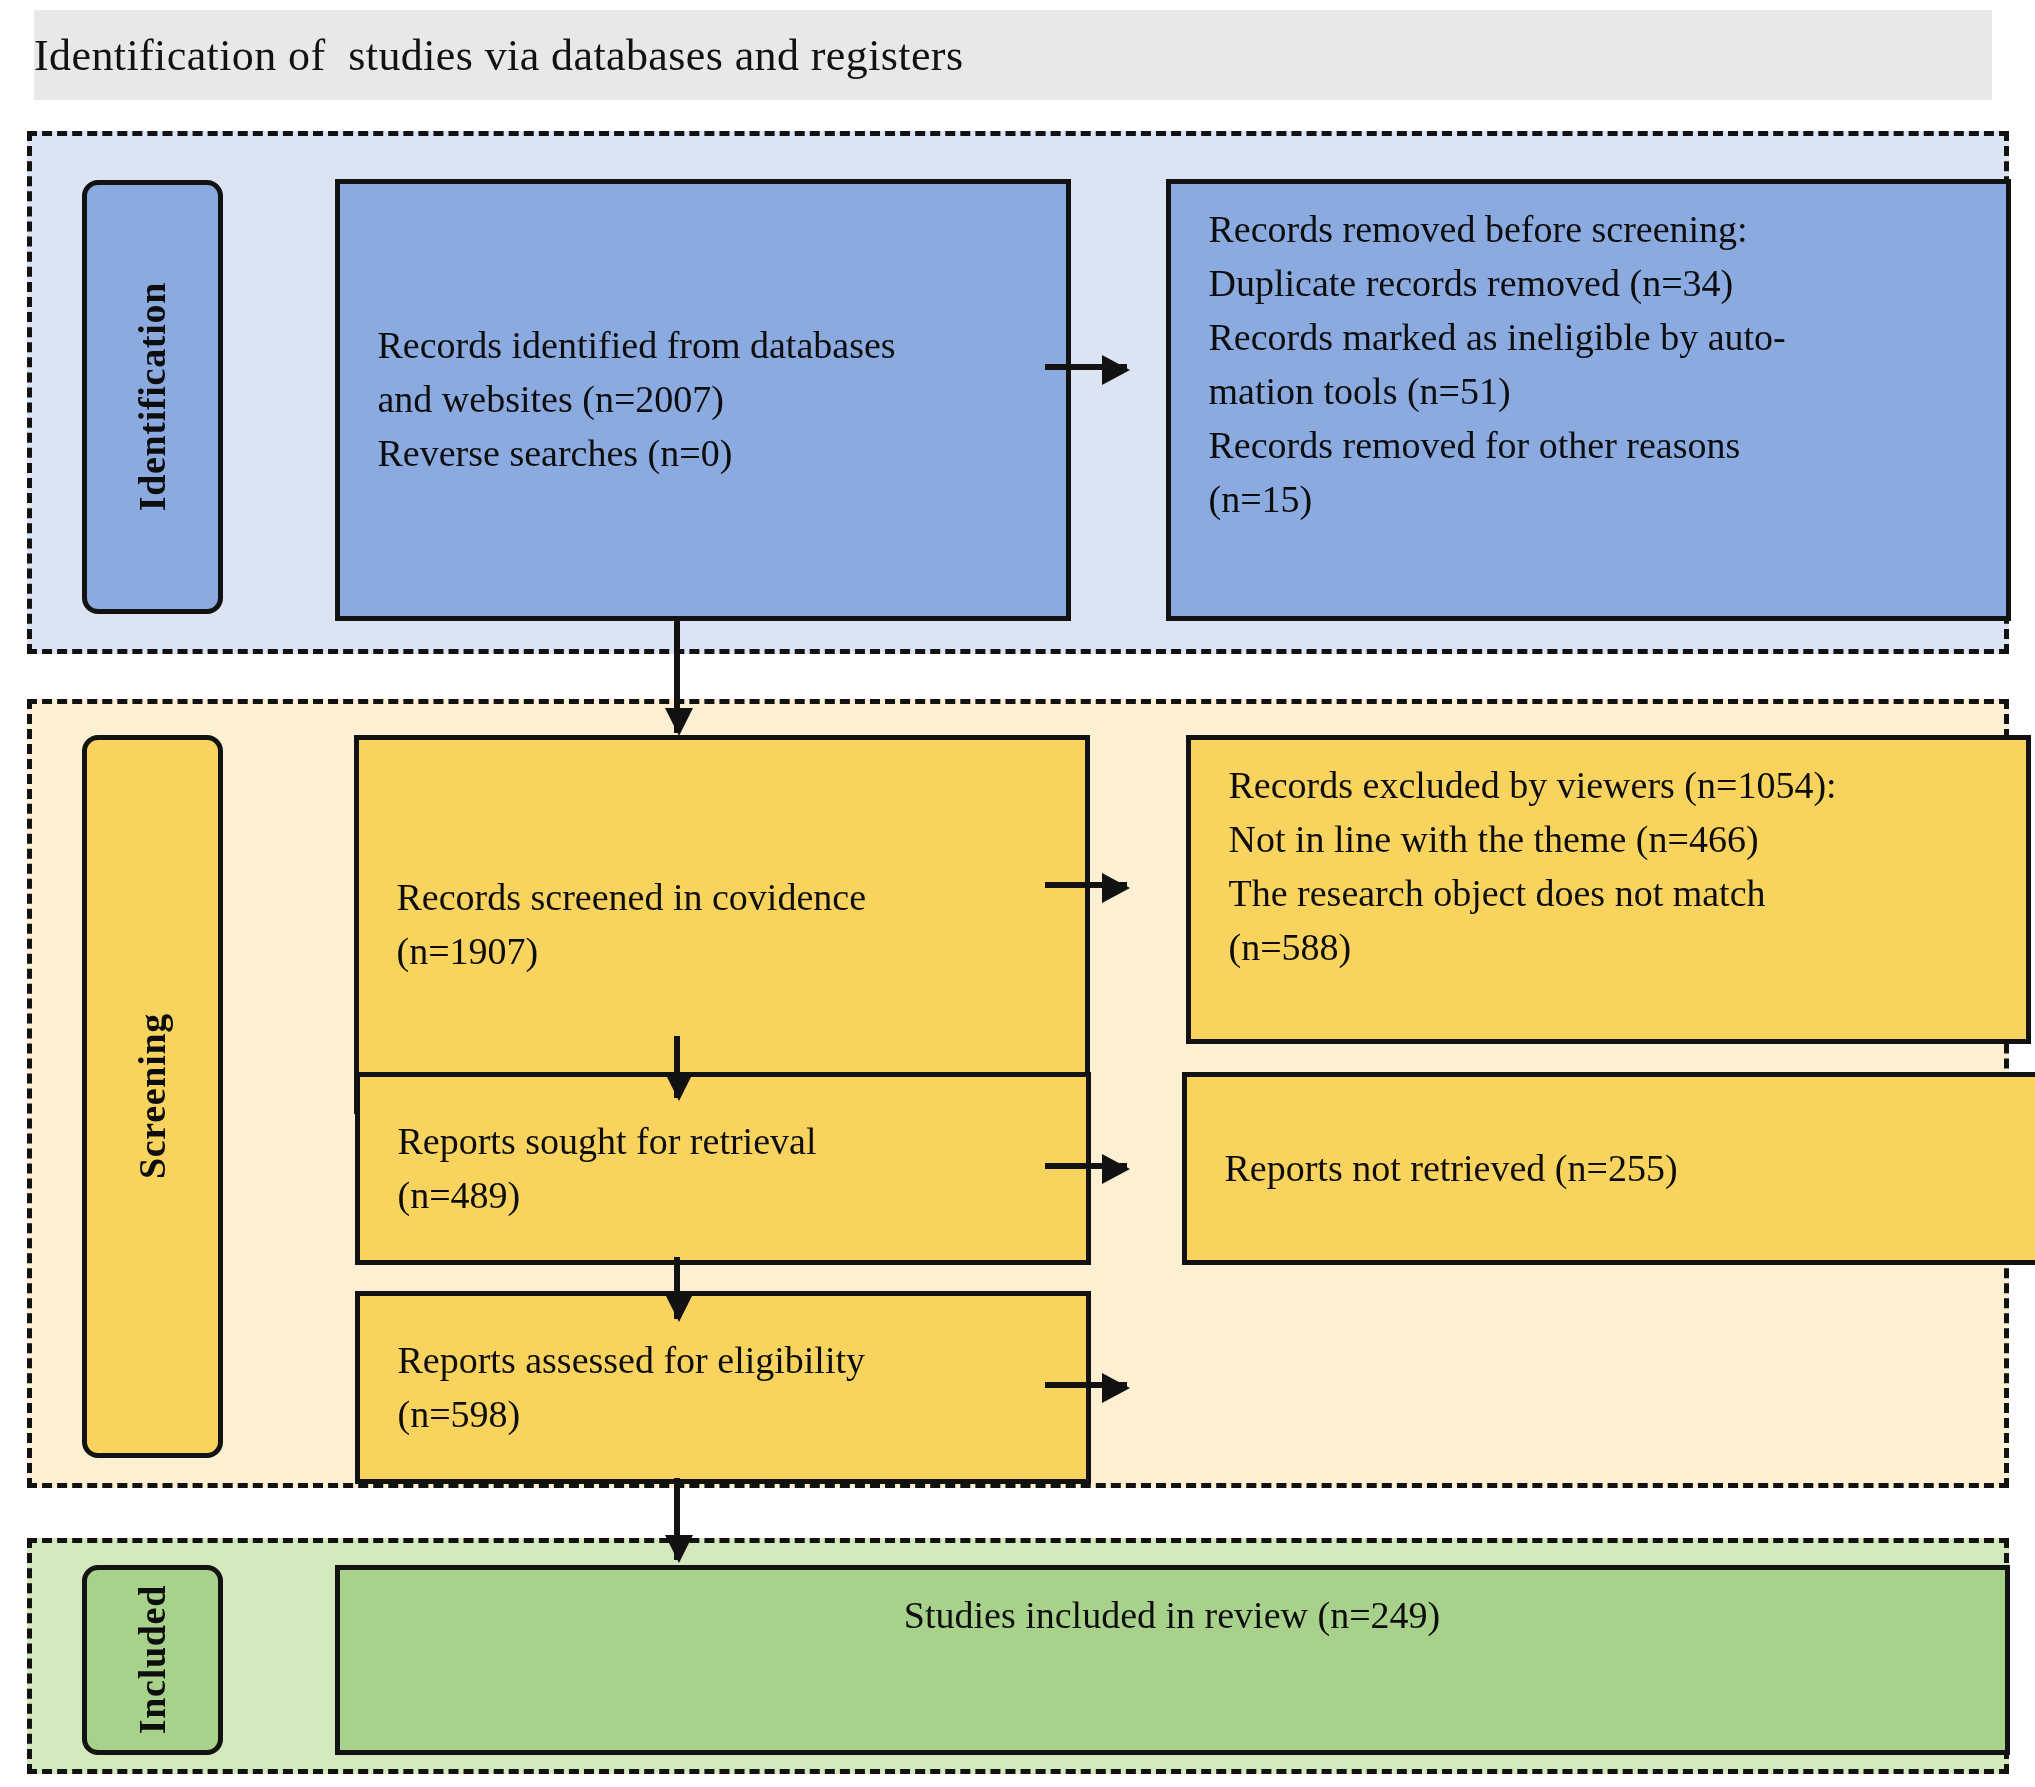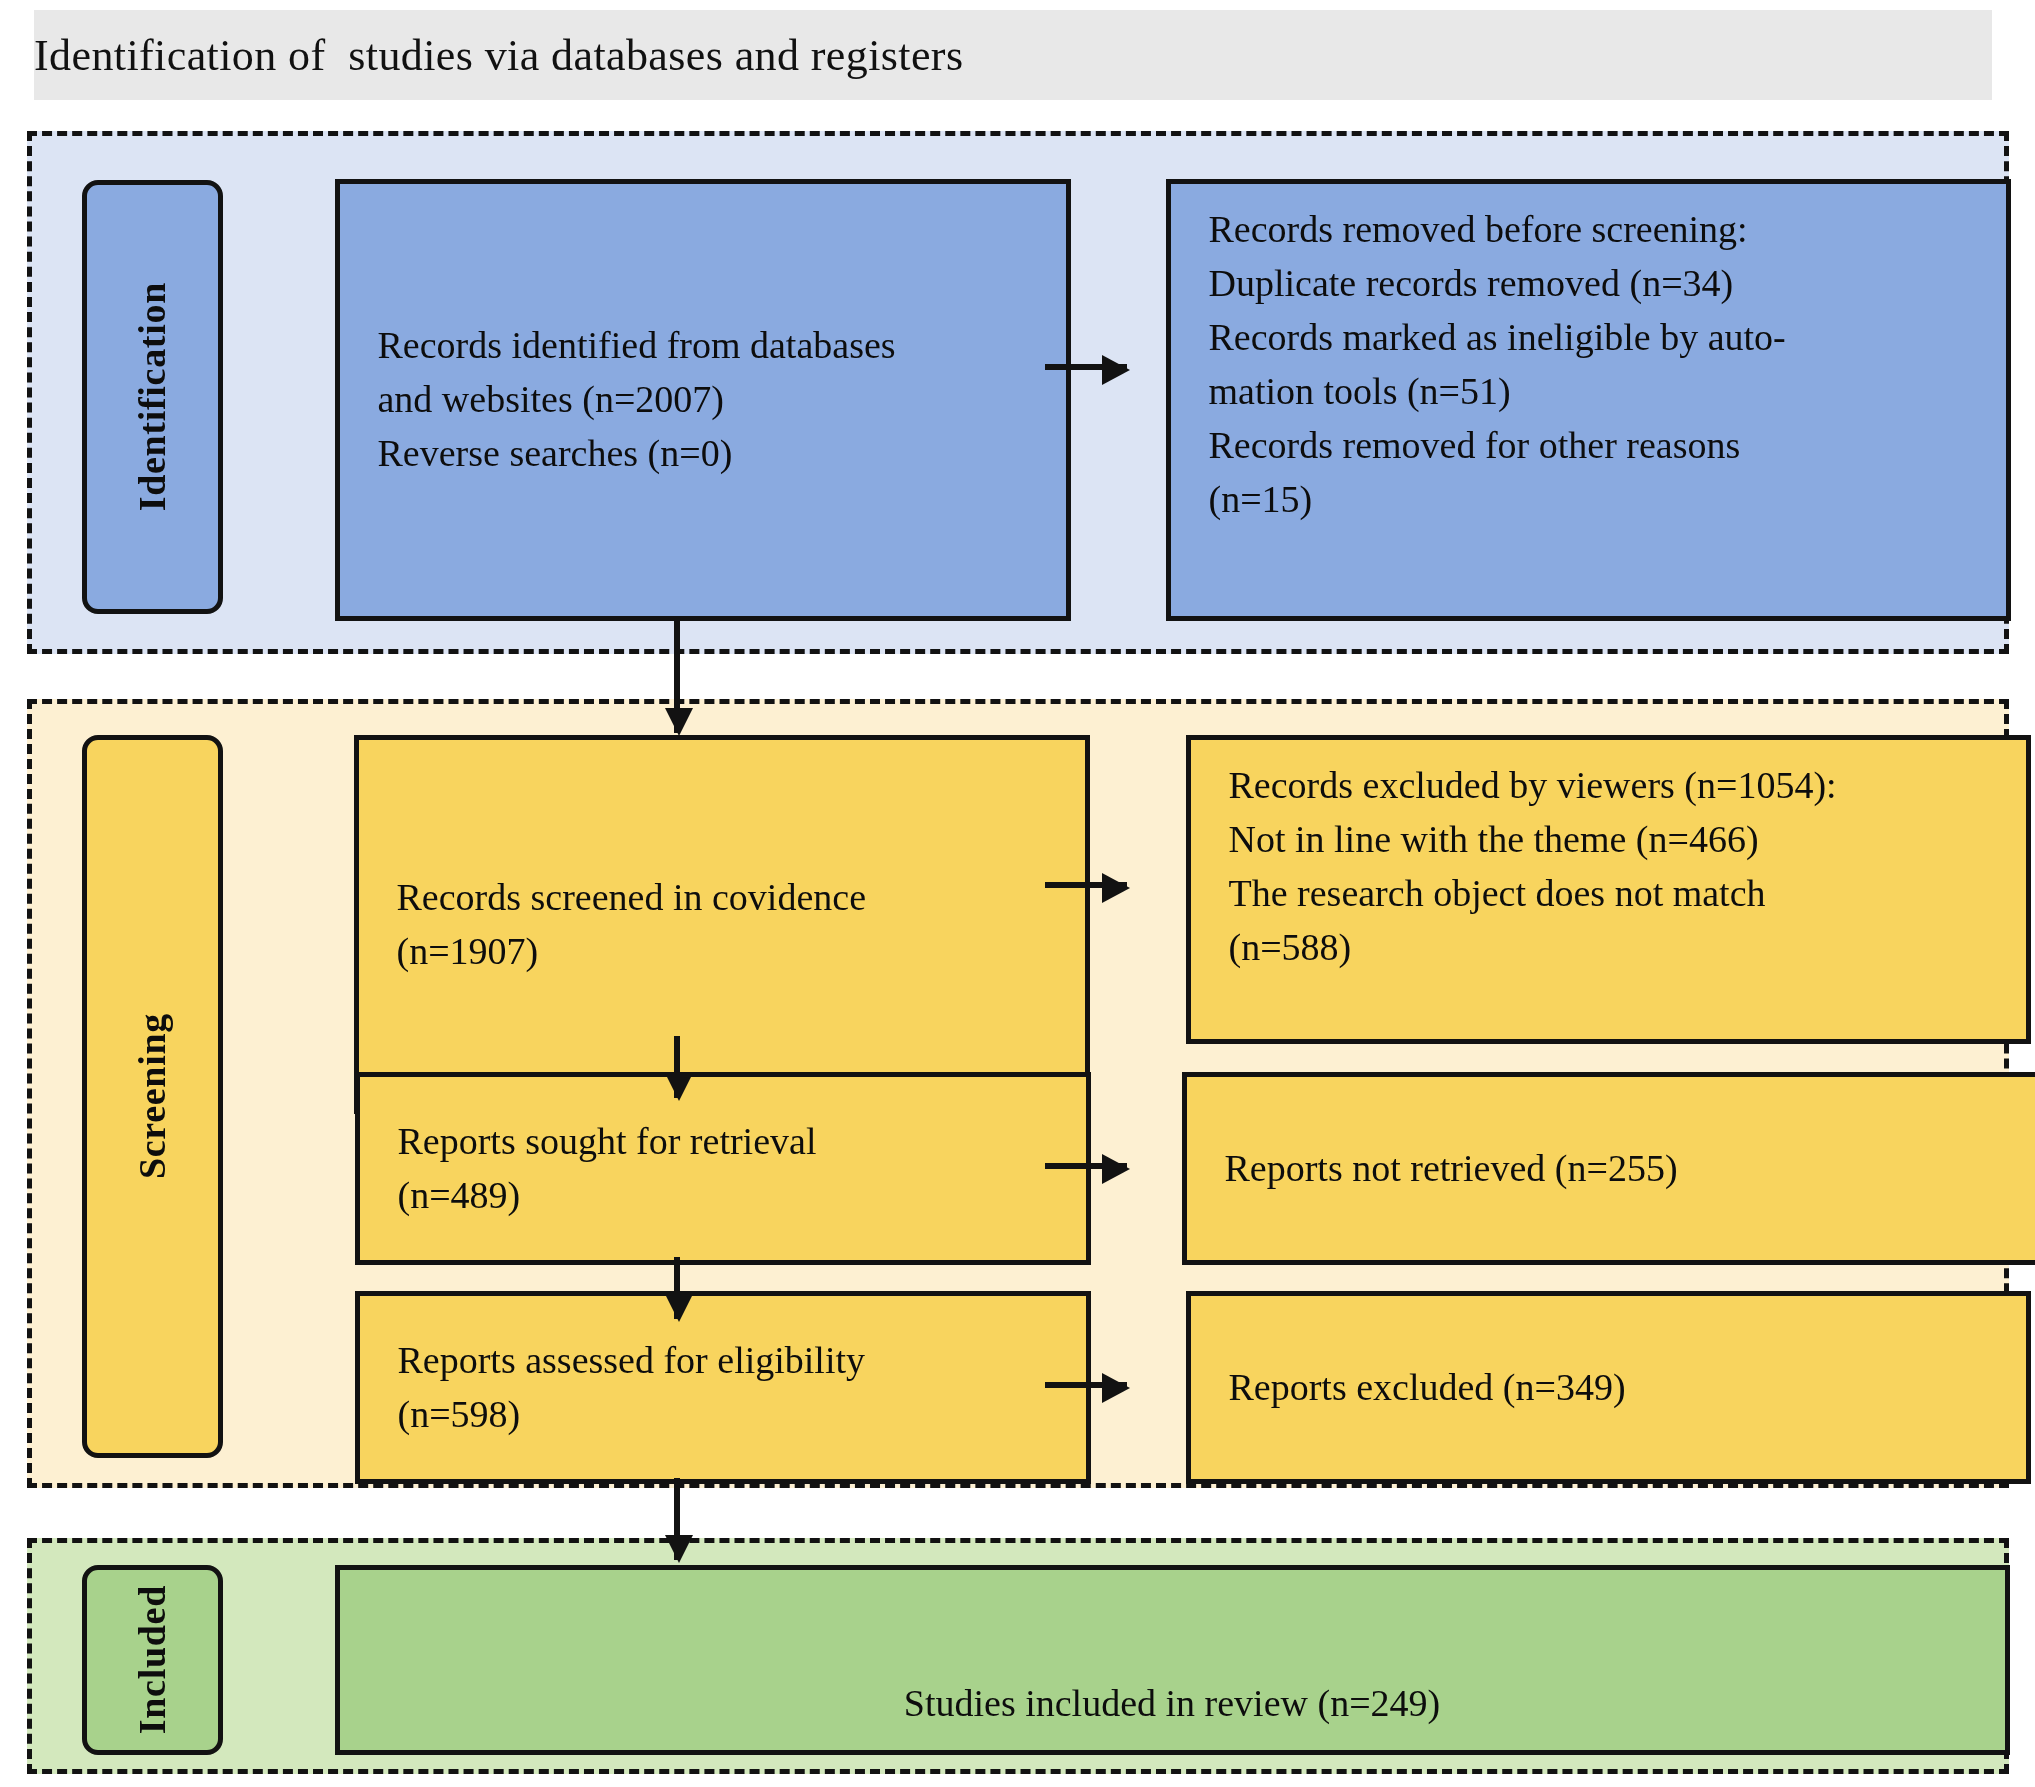--- a/index.html
+++ b/index.html
@@ -114,21 +114,21 @@
   }
   .node .node-text {
     display: block;
     white-space: pre-line;
   }
   .node.blue  { background: #8aaae0; }
   .node.yellow{ background: #f8d45e; margin-left: 20px; }
   .node.green { background: #a8d28c; }
   .node.center-text {
     display: flex;
-    align-items: flex-end;
+    align-items: flex-start;
     justify-content: center;
     text-align: center;
   }
   .node.mid-text {
     display: flex;
     align-items: center;
   }
 
   
   #node-records-identified {
@@ -262,23 +262,20 @@
 
   <div class="node yellow mid-text" id="node-reports-not-retrieved">
     <span class="node-text">Reports not retrieved (n=255)</span>
   </div>
 
   <div class="node yellow mid-text" id="node-reports-assessed">
     <span class="node-text">Reports assessed for eligibility
 (n=598)</span>
   </div>
 
-  <div class="node yellow mid-text" id="node-reports-excluded">
-    <span class="node-text">Reports excluded (n=349)</span>
-  </div>
 
 </div>
 
 <div class="stage" id="stage-included">
 
   <div class="side-label" id="side-label-included">
     <span class="side-text">Included</span>
   </div>
 
   <div class="node green center-text" id="node-studies-included">

